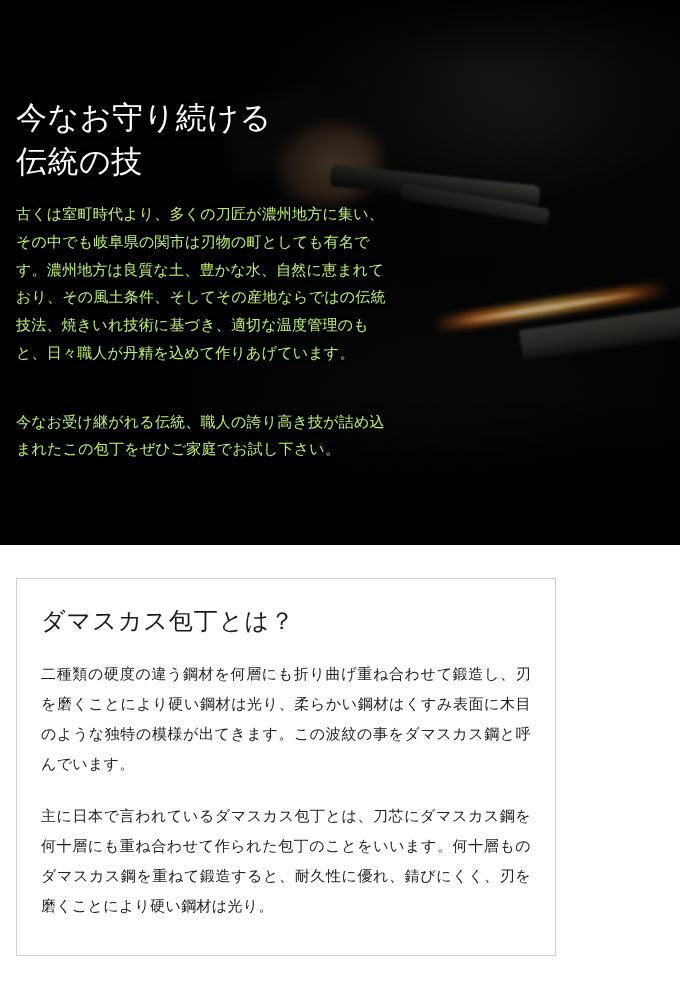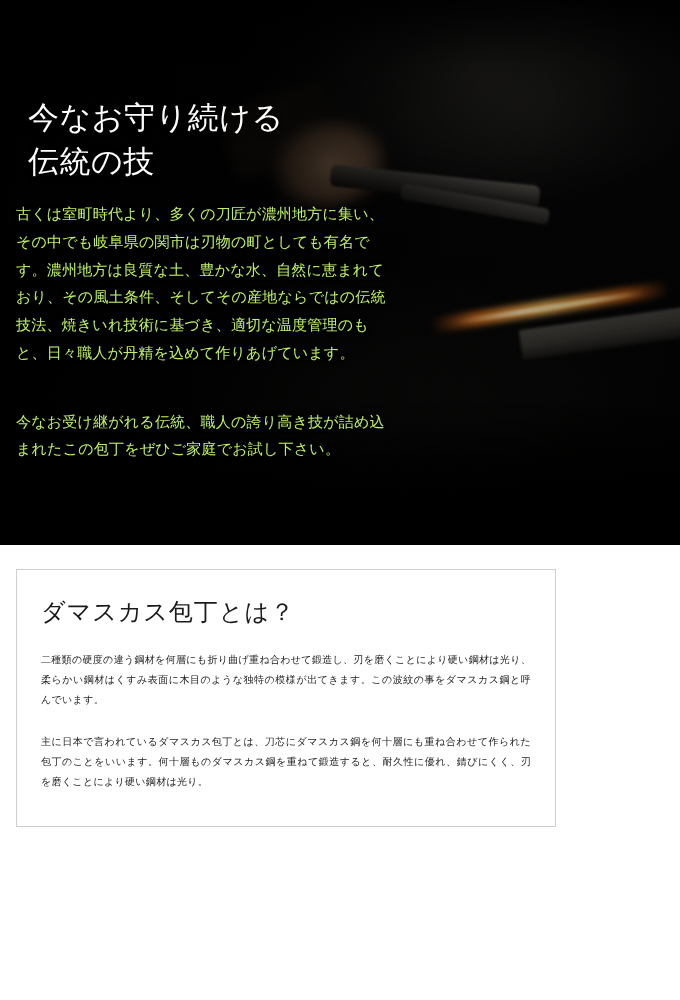--- a/index.html
+++ b/index.html
@@ -136,58 +136,59 @@
     top: 96px;
     width: 380px;
   }
   .hero-title {
     font-family: "Liberation Serif", serif;
     color: #ffffff;
     font-size: 31px;
     line-height: 1.42;
     font-weight: 400;
     letter-spacing: 0.5px;
-    margin: 0 0 16px 12px;
+    margin: 0 0 16px 0;
     white-space: pre-line;
     text-shadow: 0 1px 6px rgba(0,0,0,0.9);
   }
   .hero-para {
     font-family: "Liberation Sans", sans-serif;
     color: #bef264;
     font-size: 15px;
     line-height: 1.85;
     margin: 0 0 20px 0;
     letter-spacing: 0.2px;
     text-shadow: 0 1px 4px rgba(0,0,0,0.95);
   }
   .hero-para:last-child { margin-bottom: 0; margin-top: 41px; }
 
   
   .card-wrap {
     width: 572px;
     padding: 24px 16px 0 16px;
     box-sizing: border-box;
+    margin-top: 9px;
   }
   .card {
     border: 1px solid #cfcfcf;
     background: #ffffff;
     padding: 26px 24px 34px 24px;
     box-sizing: border-box;
   }
   .card-title {
     font-family: "Liberation Serif", serif;
     font-size: 24px;
     font-weight: 400;
     color: #1a1a1a;
     margin: 0 0 22px 0;
     letter-spacing: 1px;
   }
   .card-para {
     font-family: "Liberation Serif", serif;
-    font-size: 10px;
+    font-size: 15px;
     line-height: 2.0;
     color: #222222;
     margin: 0 0 22px 0;
     letter-spacing: 0.3px;
     text-align: justify;
   }
   .card-para:last-child { margin-bottom: 0; }
 </style>
 </head>
 <body>

